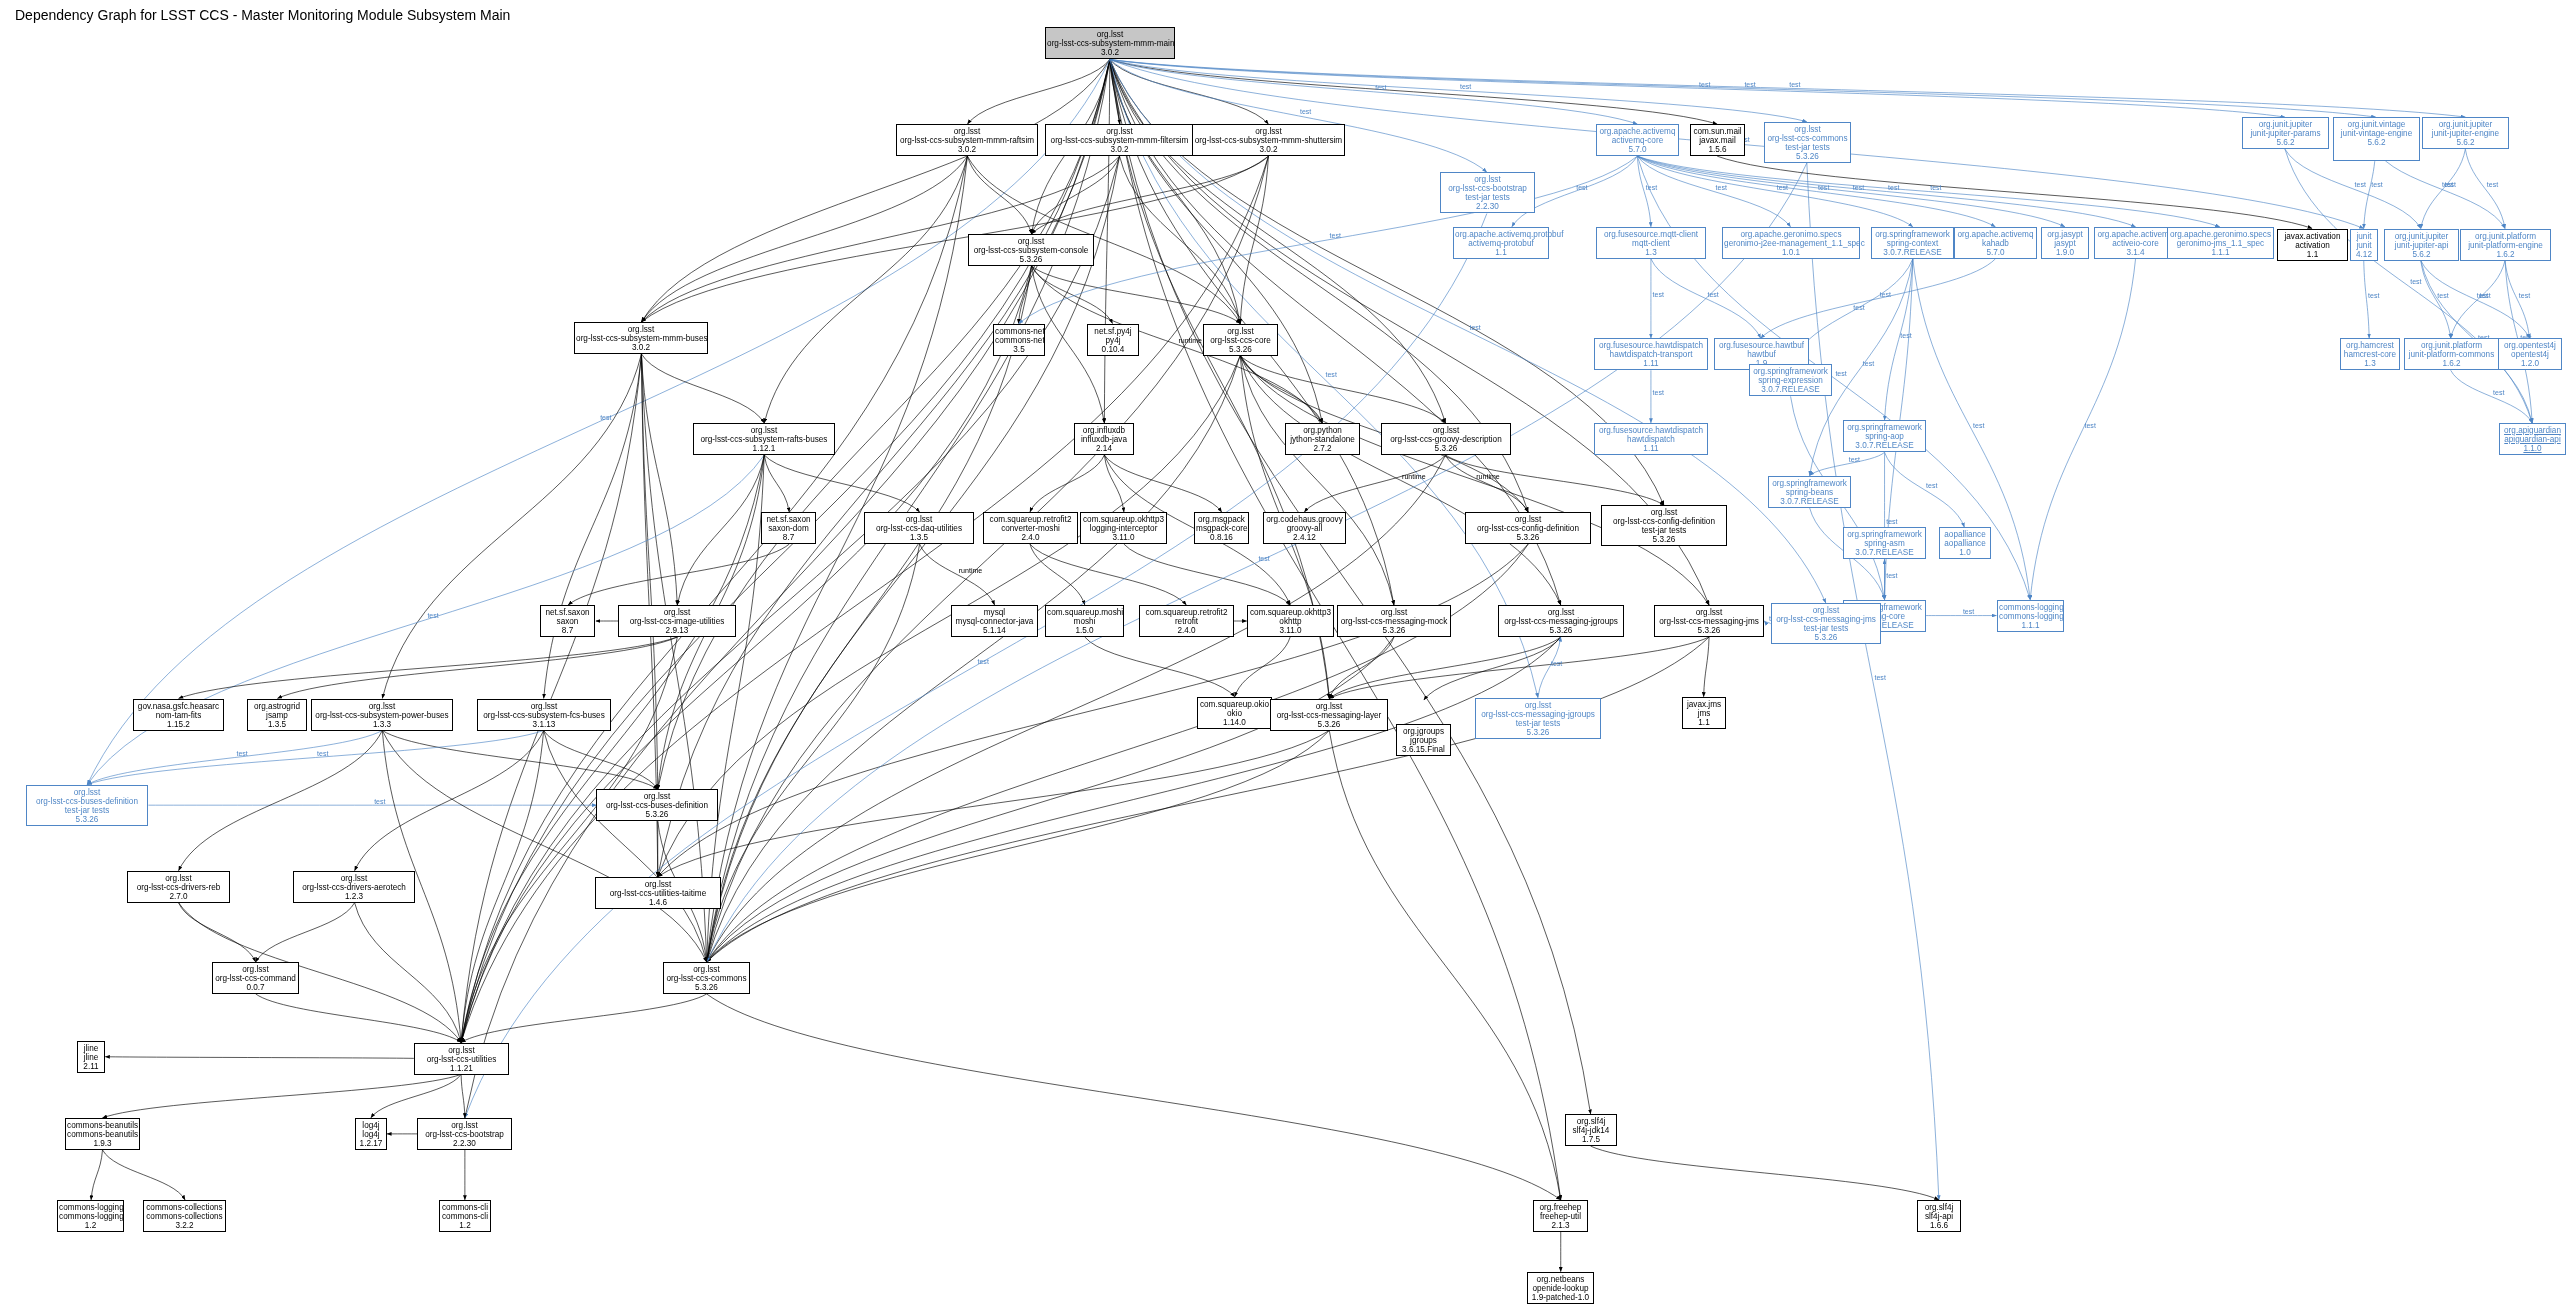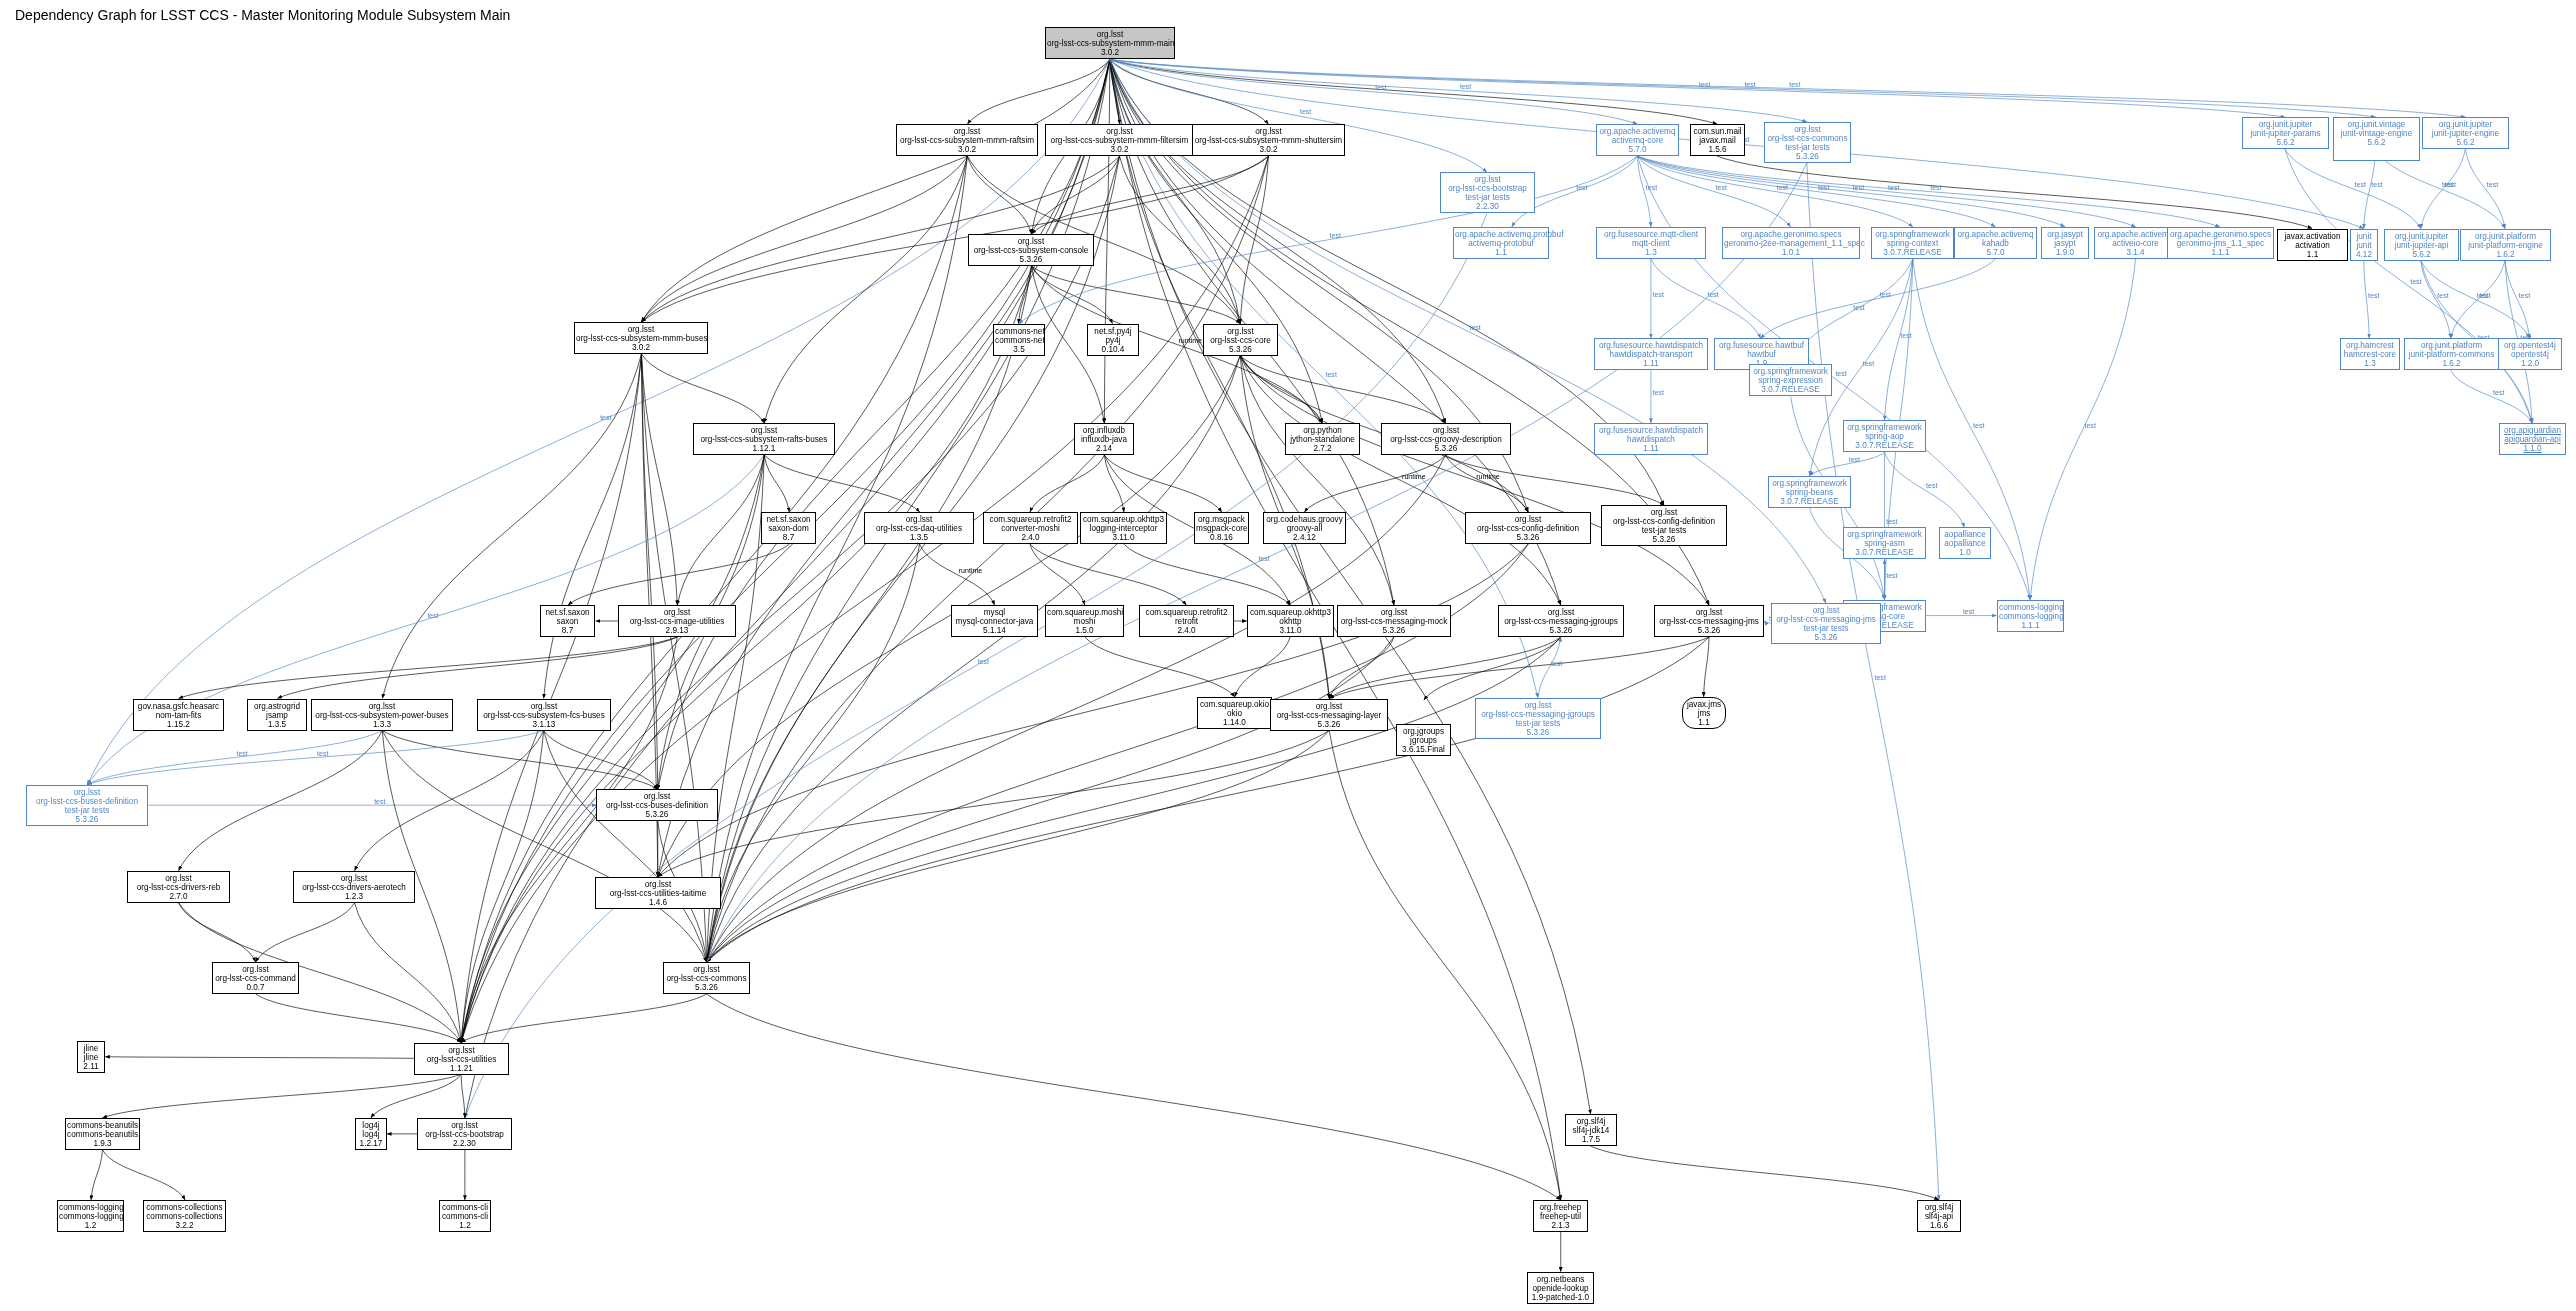--- a/index.html
+++ b/index.html
@@ -629,21 +629,21 @@
       <div>org.jgroups</div>
       <div>jgroups</div>
       <div>3.6.15.Final</div>
     </div>
     <div class="gnode test" style="left: 1475px; top: 698px; width: 126px; height: 41px; border-color: rgb(79, 134, 198); color: rgb(79, 134, 198);">
       <div>org.lsst</div>
       <div>org-lsst-ccs-messaging-jgroups</div>
       <div>test-jar tests</div>
       <div>5.3.26</div>
     </div>
-    <div class="gnode" style="left: 1682px; top: 697px; width: 44px; height: 32px; border-radius: 13px;">
+    <div class="gnode" style="left: 1682px; top: 697px; width: 44px; height: 32px;">
       <div>javax.jms</div>
       <div>jms</div>
       <div>1.1</div>
     </div>
     <div class="gnode test" style="left: 26px; top: 785px; width: 122px; height: 41px; border-color: rgb(79, 134, 198); color: rgb(79, 134, 198);">
       <div>org.lsst</div>
       <div>org-lsst-ccs-buses-definition</div>
       <div>test-jar tests</div>
       <div>5.3.26</div>
     </div>

